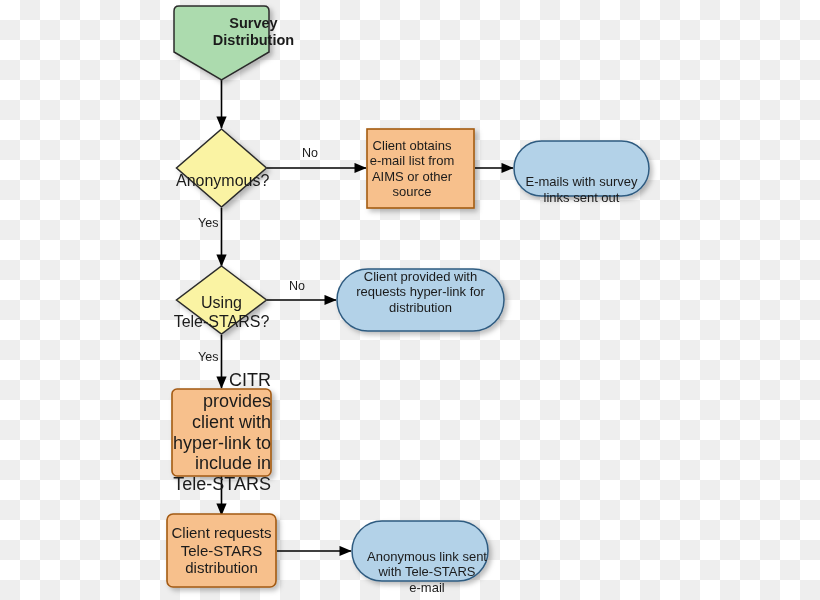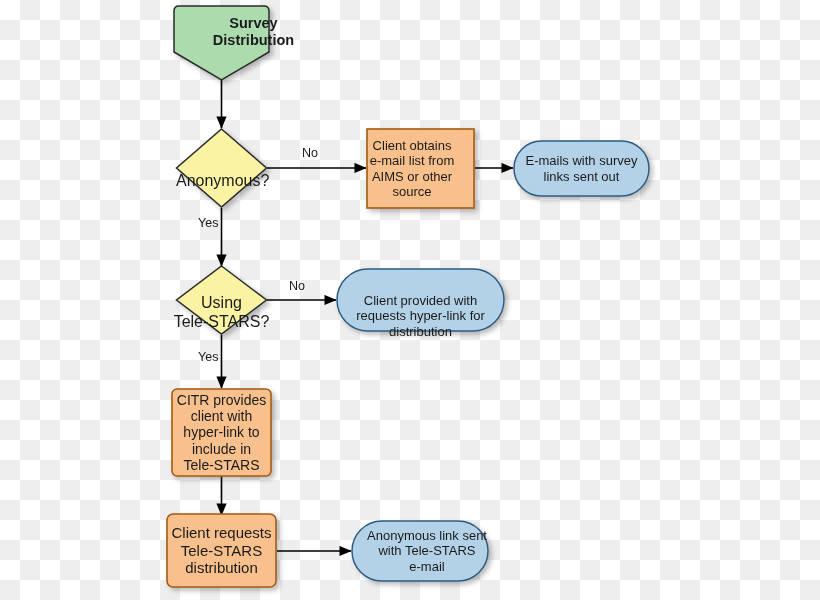--- a/index.html
+++ b/index.html
@@ -42,23 +42,23 @@
     color: #1b1b1b;
     line-height: 1.16;
     pointer-events: none;
     -webkit-font-smoothing: antialiased;
   }
   .node-text > span { display: block; width: 100%; }
 
   .t-start        { font-weight: bold; font-size: 14.5px; }
   .t-decision     { font-size: 16px; margin-top: 13px; }
   .t-process-sm   { font-size: 13px; }
-  .t-process-xs   { font-size: 14px; }
+  .t-process-xs   { font-size: 18px; text-align: right; }
   .t-process-lg   { font-size: 15px; }
-  .t-terminator   { font-size: 13px; }
+  .t-terminator   { font-size: 13px; margin-top: 21px; }
 
   .edge-label {
     position: absolute;
     font-size: 12.5px;
     color: #1b1b1b;
     white-space: nowrap;
     pointer-events: none;
   }
 </style>
 </head>
@@ -133,21 +133,21 @@
     </span>
   </div>
 
   <div class="node-text t-decision" style="left:170px; top:277px; width:103px; height:46px;align-items:center;">
     <span>
       <span>Using</span><br>
       <span>Tele-STARS?</span>
     </span>
   </div>
 
-  <div class="node-text t-process-sm" style="left:338px; top:288px; width:165px; height:56px;">
+  <div class="node-text t-process-sm" style="left:338px; top:264px; width:165px; height:56px;">
     <span>
       <span>Client provided with</span><br>
       <span>requests hyper-link for</span><br>
       <span>distribution</span>
     </span>
   </div>
 
   <div class="node-text t-process-xs" style="left:172px; top:391px; width:99px; height:83px;">
     <span>
       <span>CITR provides</span><br>

